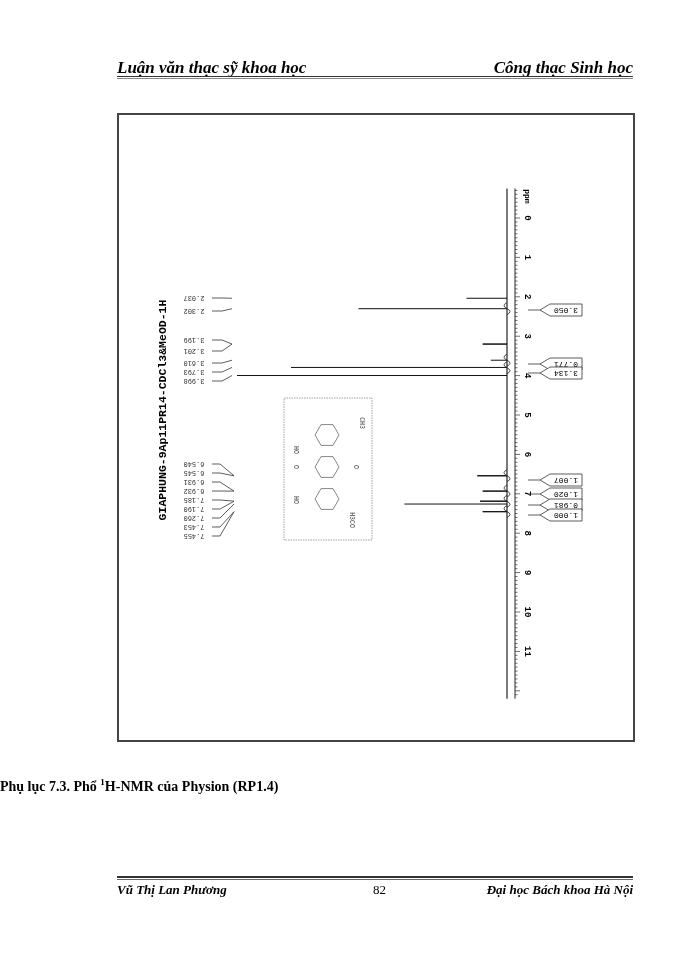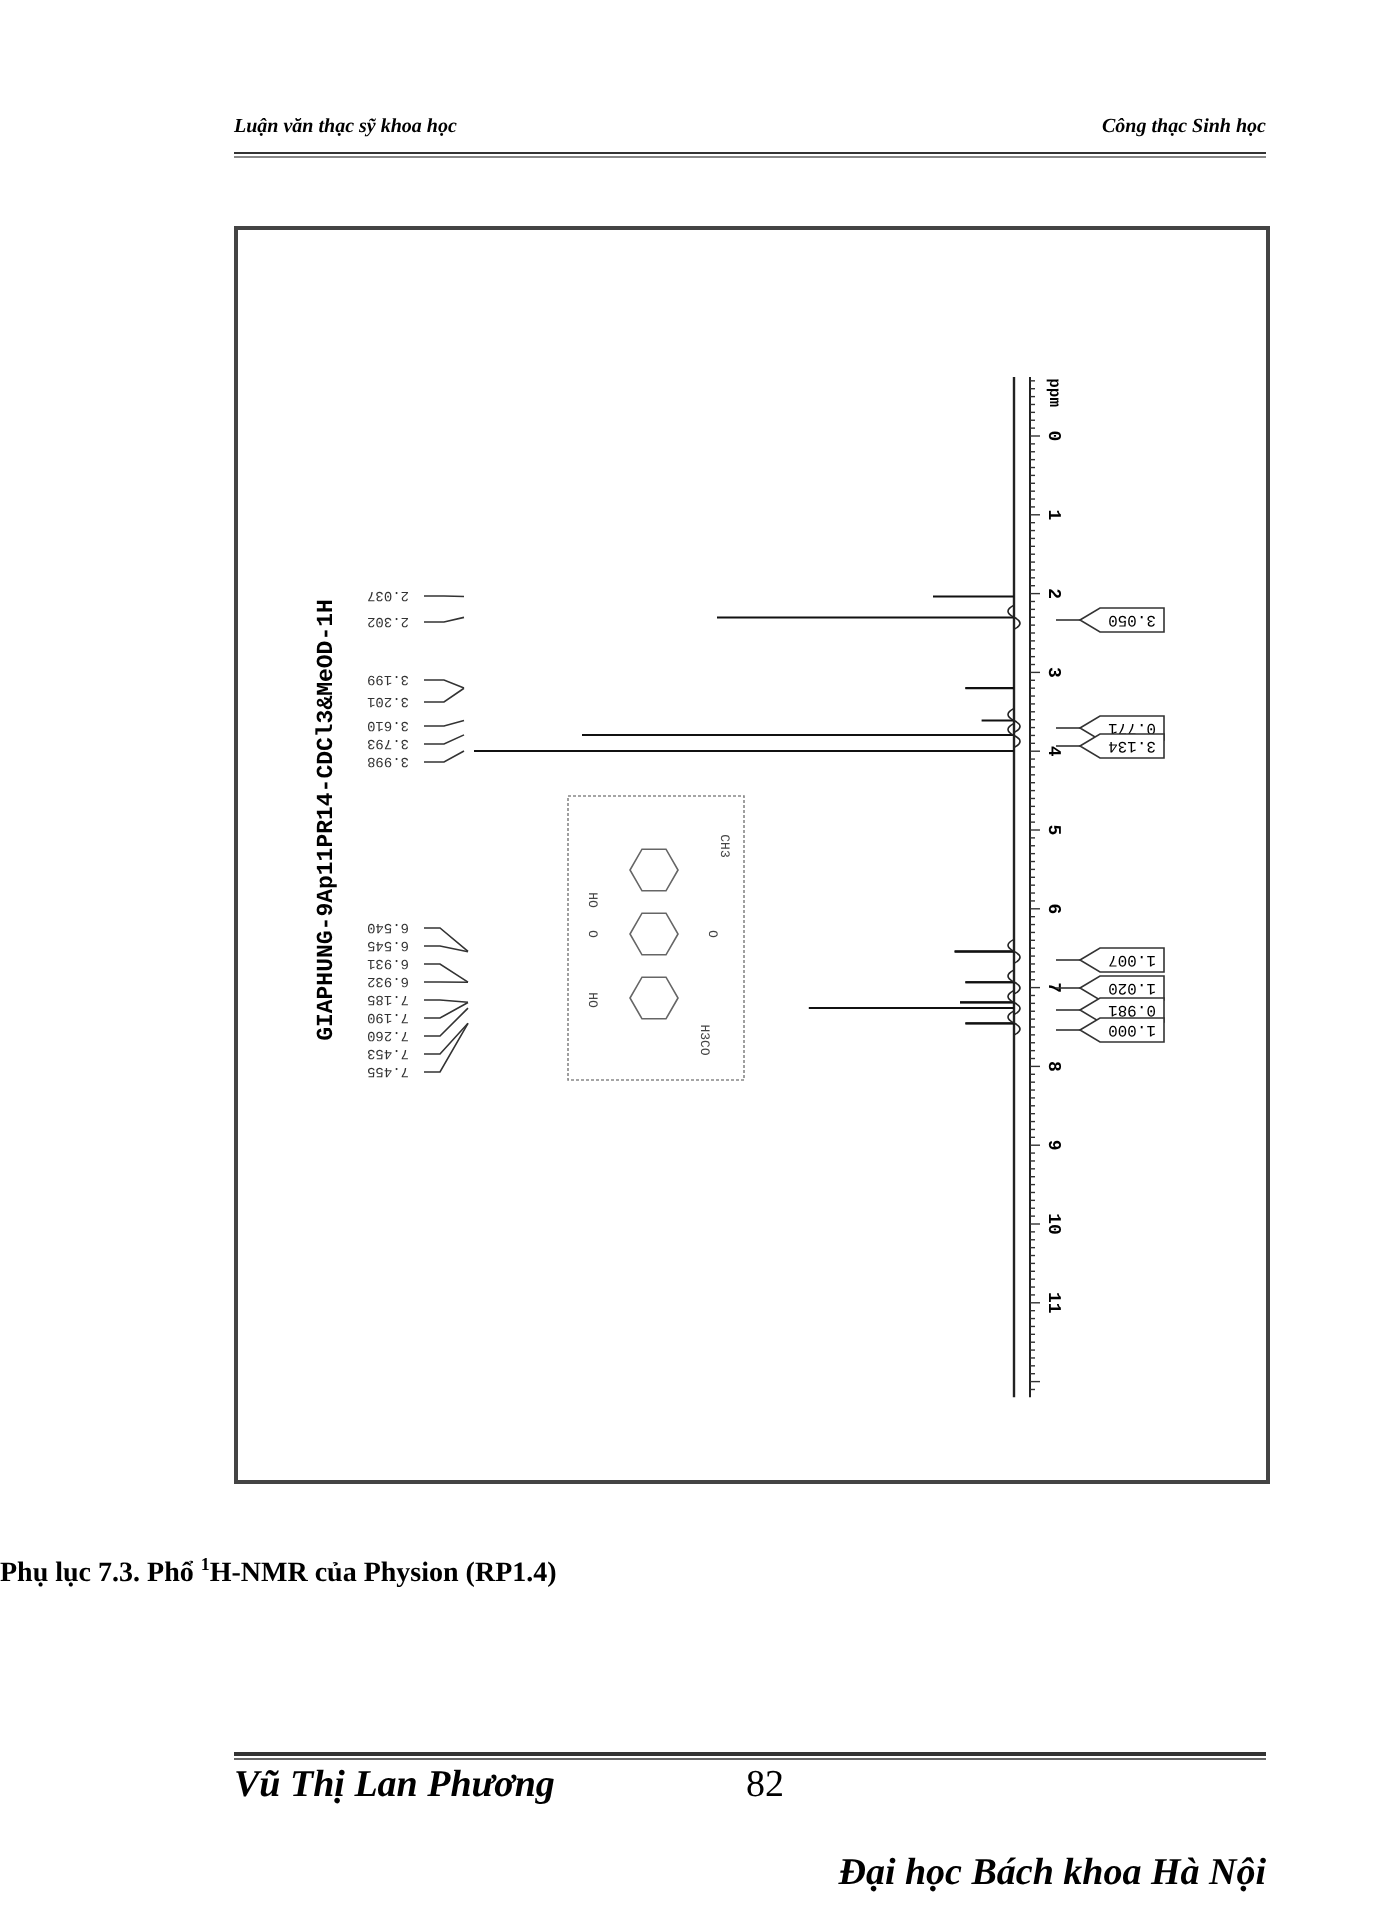--- a/index.html
+++ b/index.html
@@ -1,28 +1,28 @@
 <!DOCTYPE html>
 <html><head>
 <meta charset="utf-8">
 <style>
   html, body { margin:0; padding:0; background:#ffffff; }
   body { width:700px; height:960px; position:relative; overflow:hidden; font-family:"Liberation Serif", serif; color:#000; }
-  .hdr { position:absolute; left:117px; width:516px; top:58px; height:18px; font-style:italic; font-weight:bold; font-size:10px; }
+  .hdr { position:absolute; left:117px; width:516px; top:58px; height:18px; font-style:italic; font-weight:bold; font-size:17px; }
   .hdr .l { position:absolute; left:0; top:0; }
   .hdr .r { position:absolute; right:0; top:0; }
   .hdr-rule { position:absolute; left:117px; width:516px; top:76px; border-top:1px solid #333; border-bottom:1px solid #888; height:1px; }
   .frame { position:absolute; left:117px; top:113px; width:514px; height:625px; border:2px solid #444; box-sizing:content-box; }
   .caption { position:absolute; left:0; width:700px; top:777px; font-weight:bold; font-size:14px; }
   .caption sup { font-size:9px; }
   .ftr-rule { position:absolute; left:117px; width:516px; top:876px; border-top:2px solid #333; border-bottom:1px solid #666; height:1px; }
-  .ftr { position:absolute; left:117px; width:516px; top:882px; height:18px; font-size:19px; }
+  .ftr { position:absolute; left:117px; width:516px; top:882px; height:18px; font-size:13px; }
   .ftr .l { position:absolute; left:0; top:0; font-style:italic; font-weight:bold; }
   .ftr .c { position:absolute; left:256px; top:0; font-family:"Liberation Serif", serif; }
-  .ftr .r { position:absolute; right:0; top:0; font-style:italic; font-weight:bold;margin-top:44px; }
+  .ftr .r { position:absolute; right:0; top:0; font-style:italic; font-weight:bold; }
   svg text { font-family:"Liberation Mono", monospace; }
 </style>
 </head>
 <body>
 
 <div class="hdr">
   <span class="l">Luận văn thạc sỹ khoa học</span>
   <span class="r">Công thạc Sinh học</span>
 </div>
 <div class="hdr-rule"></div>

